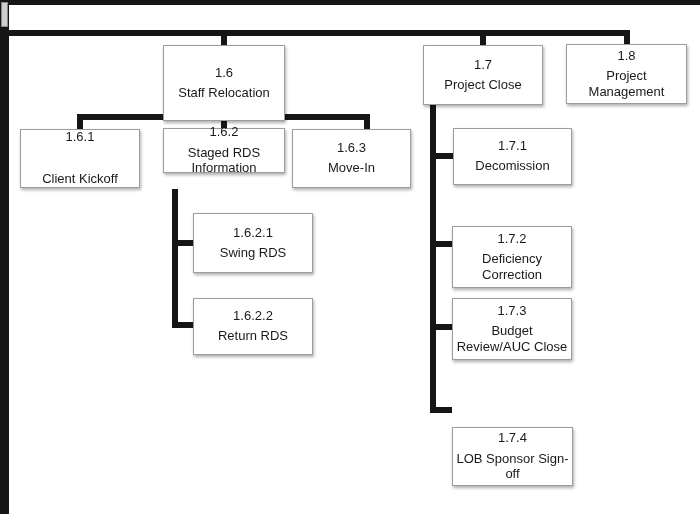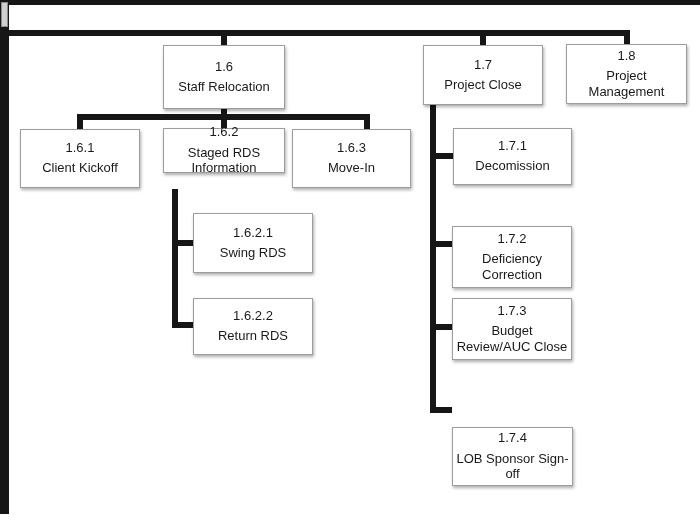--- a/index.html
+++ b/index.html
@@ -35,24 +35,24 @@
   }
   
   .node{
     position:absolute;background:#ffffff;border:1px solid #9d9d9d;
     box-shadow:1px 2px 3px rgba(0,0,0,0.32);
     display:flex;flex-direction:column;align-items:center;justify-content:center;
     text-align:center;color:#1a1a1a;box-sizing:border-box;
   }
   .nid{font-size:13px;line-height:1.1;margin-bottom:5px;}
   .nlabel{font-size:13px;line-height:1.2;white-space:pre-line;}
-  .p-n16  {left:163px;top:45px; width:122px;height:64px;}
+  .p-n16  {left:163px;top:45px; width:122px;height:76px;}
   .p-n17  {left:423px;top:45px; width:120px;height:60px;}
   .p-n18  {left:566px;top:44px; width:121px;height:60px;}
-  .p-n161 {left:20px; top:129px;width:120px;height:59px;}
+  .p-n161 {left:20px; top:129px;width:120px;height:59px;justify-content:space-between;}
   .p-n162 {left:163px;top:128px;width:122px;height:45px;}
   .p-n163 {left:292px;top:129px;width:119px;height:59px;}
   .p-n171 {left:453px;top:128px;width:119px;height:57px;}
   .p-n1621{left:193px;top:213px;width:120px;height:60px;text-align:center;}
   .p-n1622{left:193px;top:298px;width:120px;height:57px;}
   .p-n172 {left:452px;top:213px;width:120px;height:62px;margin-top:13px;}
   .p-n173 {left:452px;top:298px;width:120px;height:62px;}
   .p-n174 {left:452px;top:383px;width:121px;height:59px;margin-top:44px;}
 </style>
 </head>

